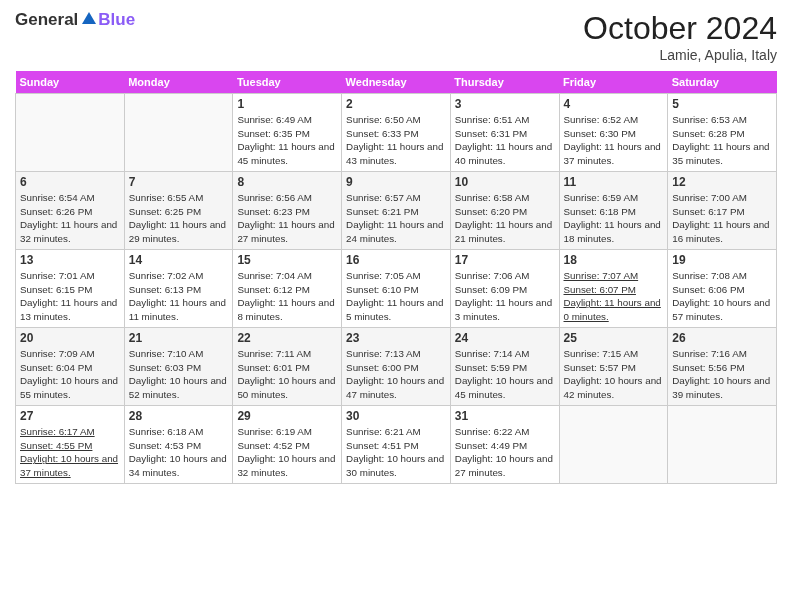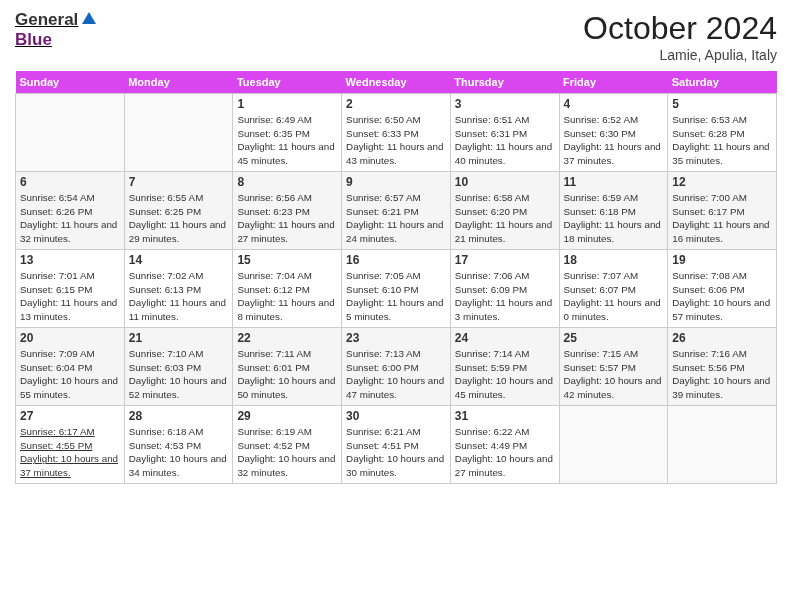--- a/index.html
+++ b/index.html
@@ -81,28 +81,28 @@
     .empty-cell {
       background: #f9f9f9 !important;
     }
   </style>
 </head>
 <body>
 
 <div class="page">
   <div class="header">
     <div class="logo">
-      <div style="display:flex;flex-direction:column;line-height:1.15;text-decoration:underline;">
+      <div style="display:flex;flex-direction:row;line-height:1.15;">
         <div style="display:flex;align-items:center;">
           <span class="logo-general" style="font-size:17px;font-weight:bold;">General</span>
           <svg width="18" height="18" viewBox="0 0 18 18" style="margin-left:2px;margin-top:-2px;">
             <polygon points="9,2 16,14 2,14" fill="#1565c0"></polygon>
           </svg>
         </div>
-        <span class="logo-blue" style="font-size:17px;font-weight:bold;color:#701a75;">Blue</span>
+        <span class="logo-blue" style="font-size:17px;font-weight:bold;color:#8b5cf6;">Blue</span>
       </div>
     </div>
     <div class="title-block">
       <div class="month-title">October 2024</div>
       <div class="subtitle">Lamie, Apulia, Italy</div>
     </div>
   </div>
 
   <table>
     <thead>
@@ -221,21 +221,21 @@
 Daylight: 11 hours and 5 minutes.</div>
           </td>
           <td>
             <span class="day-number">17</span>
             <div class="day-info" style="white-space: pre-line;">Sunrise: 7:06 AM
 Sunset: 6:09 PM
 Daylight: 11 hours and 3 minutes.</div>
           </td>
           <td>
             <span class="day-number">18</span>
-            <div class="day-info" style="white-space: pre-line;">Sunrise: 7:07 AM
+            <div class="day-info" style="white-space: pre-line; text-decoration: underline;">Sunrise: 7:07 AM
 Sunset: 6:07 PM
 Daylight: 11 hours and 0 minutes.</div>
           </td>
           <td>
             <span class="day-number">19</span>
             <div class="day-info" style="white-space: pre-line;">Sunrise: 7:08 AM
 Sunset: 6:06 PM
 Daylight: 10 hours and 57 minutes.</div>
           </td>
         </tr>

